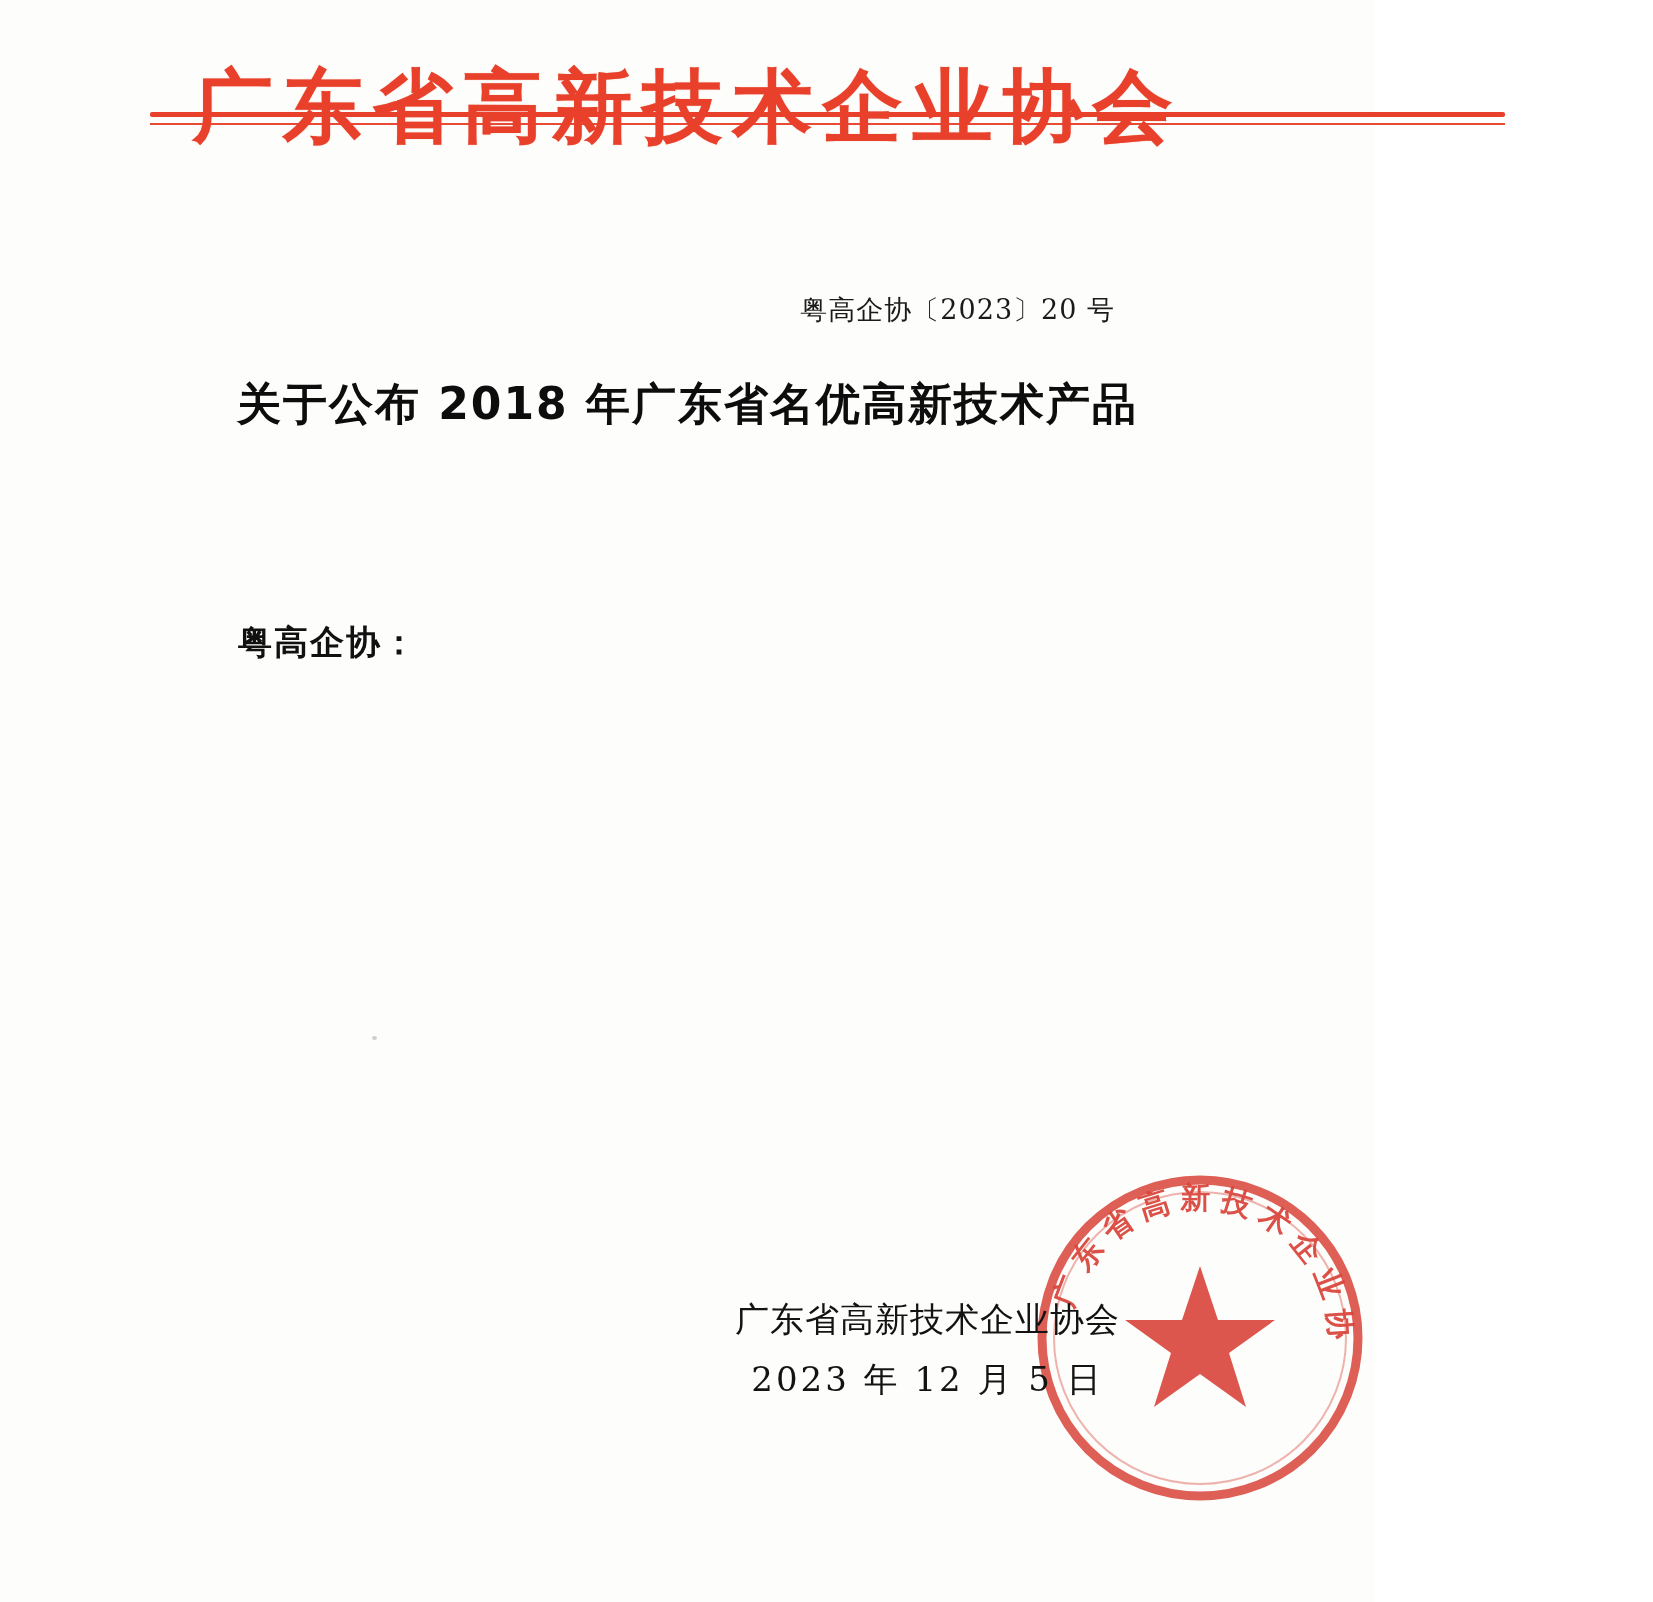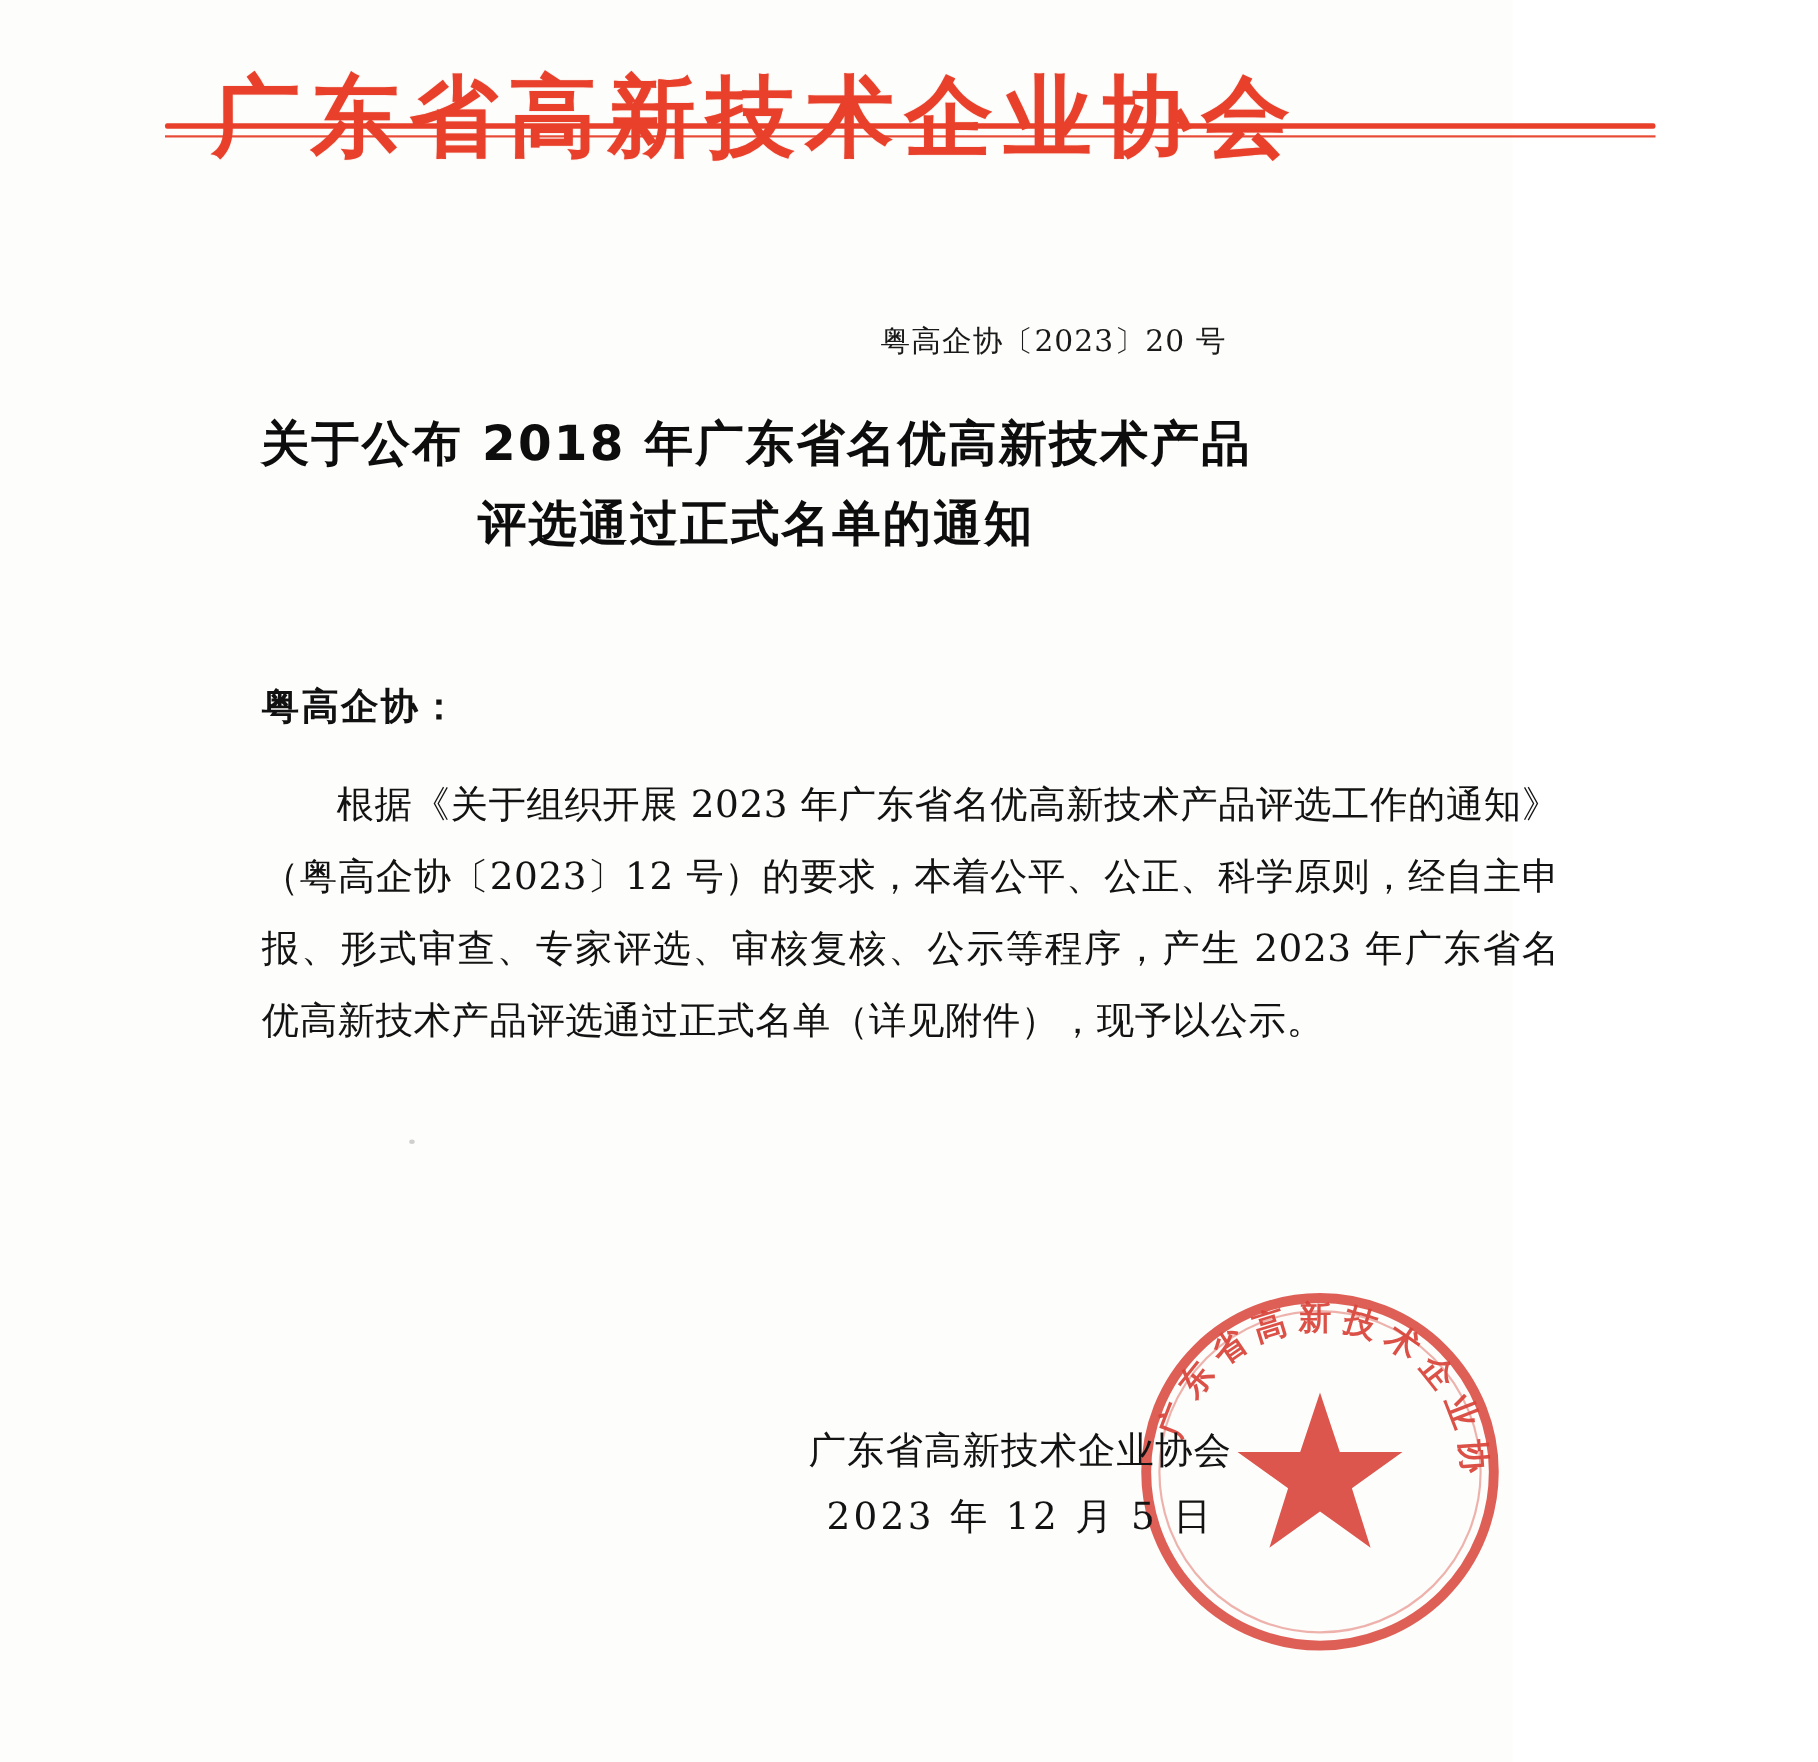--- a/index.html
+++ b/index.html
@@ -176,28 +176,24 @@
   </div>
   <div class="letterhead-rules">
     <div class="rule-thick"></div>
     <div class="rule-thin"></div>
   </div>
 
   <div class="doc-number">粤高企协〔2023〕20 号</div>
 
   <div class="doc-title">
     <span class="line">关于公布 2018 年广东省名优高新技术产品</span>
-    <span class="line">评选通过正式名单的通知</span>
   </div>
 
   <div class="salutation">粤高企协：</div>
 
-  <div class="body-text">
-    <p>根据《关于组织开展 2023 年广东省名优高新技术产品评选工作的通知》（粤高企协〔2023〕12 号）的要求，本着公平、公正、科学原则，经自主申报、形式审查、专家评选、审核复核、公示等程序，产生 2023 年广东省名优高新技术产品评选通过正式名单（详见附件），现予以公示。</p>
-  </div>
 
   <div class="speck"></div>
 
 
   <div class="seal">
     <svg width="340" height="340" viewBox="0 0 340 340" xmlns="http://www.w3.org/2000/svg">
       <defs>
         <path id="sealArc" d="M 40,170 A 130,130 0 1 1 300,170" fill="none"></path>
       </defs>
       <circle cx="170" cy="170" r="158" fill="none" stroke="#d42a1f" stroke-width="9" opacity="0.85"></circle>

